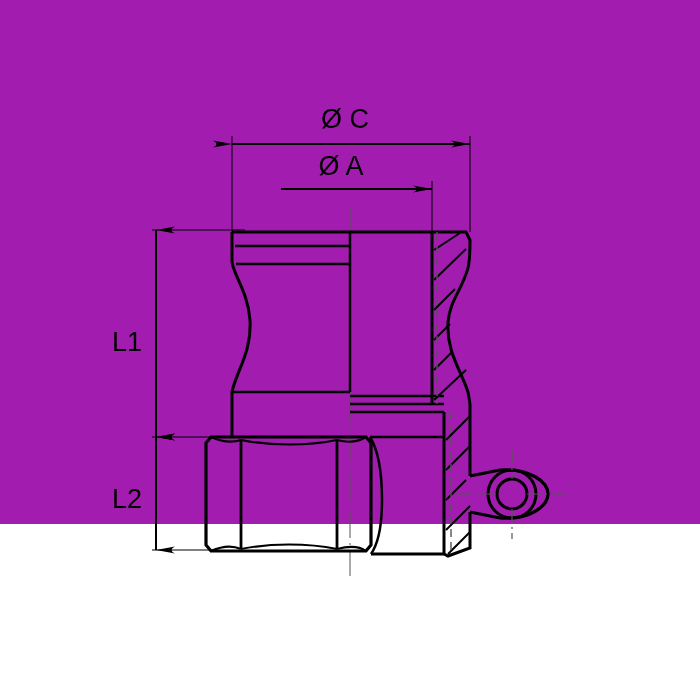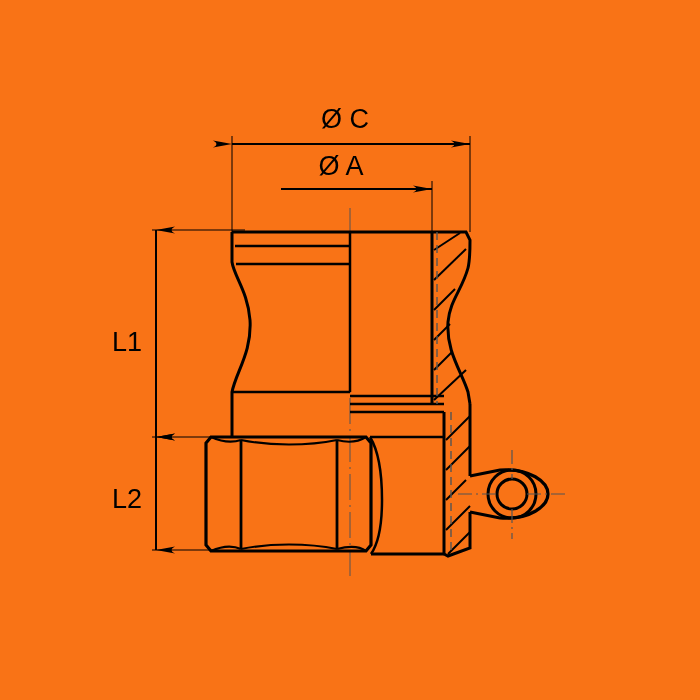--- a/index.html
+++ b/index.html
@@ -10,22 +10,22 @@
   }
   body {
     width: 700px;
     height: 700px;
     font-family: "Liberation Sans", sans-serif;
     overflow: hidden;
   }
   #drawing-root {
     position: relative;
     width: 700px;
-    height: 700px;
-    background: #f97316;
+    height: 524px;
+    background: #a21caf;
   }
   #drawing-svg {
     display: block;
     width: 700px;
     height: 700px;
   }
   .dim-label {
     font-family: "Liberation Sans", sans-serif;
     font-size: 27px;
     fill: #000000;

